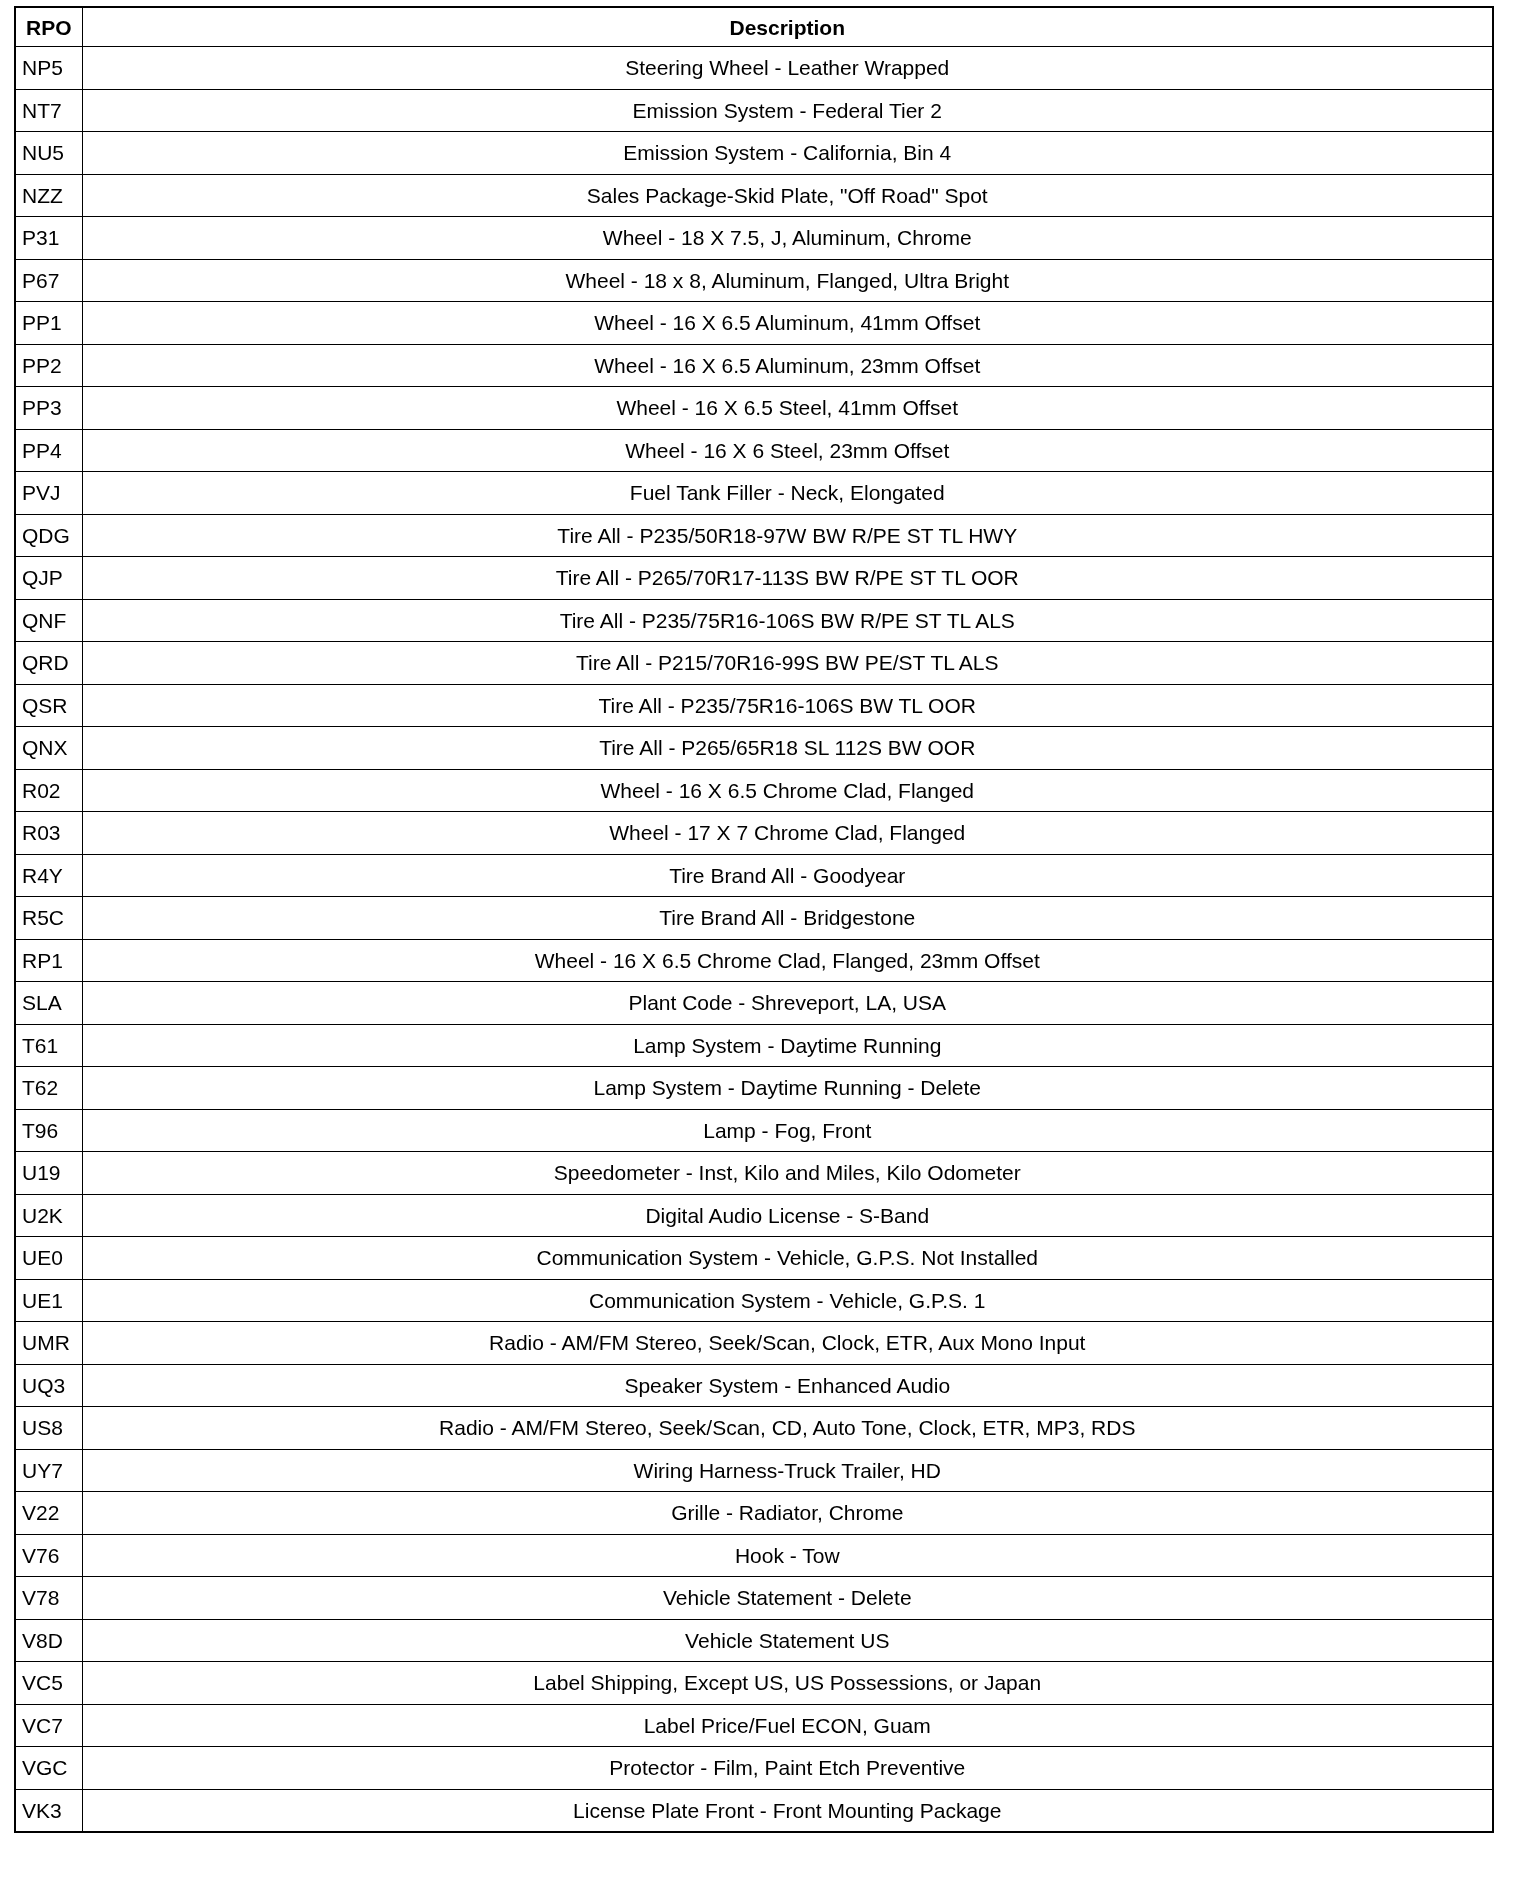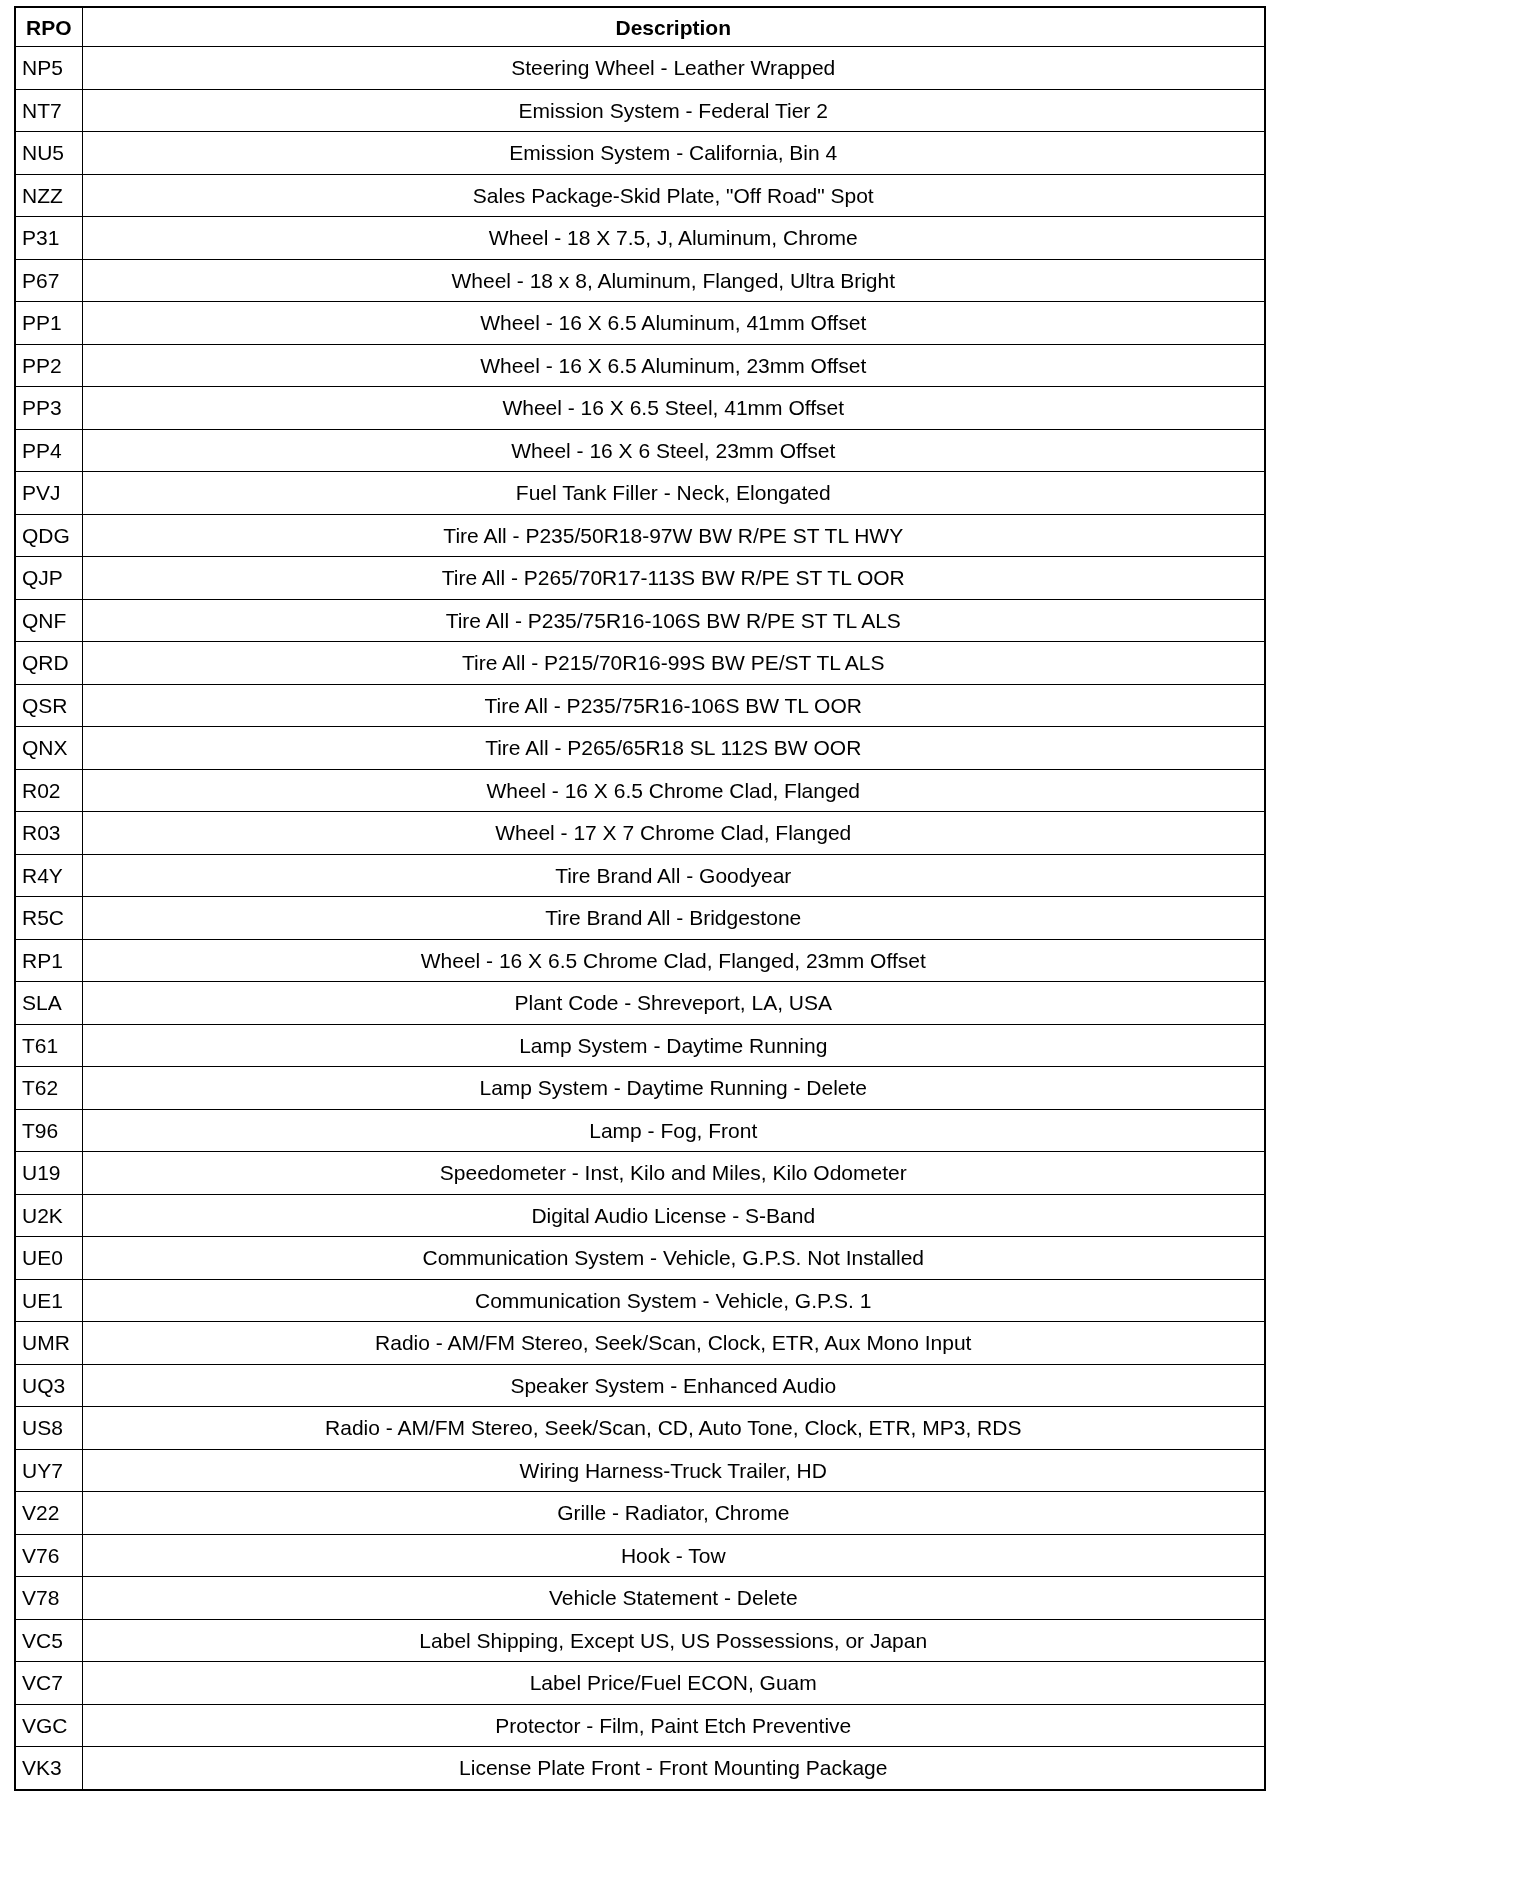--- a/index.html
+++ b/index.html
@@ -12,21 +12,21 @@
     height: 1878px;
     font-family: "Liberation Sans", sans-serif;
     color: #000000;
   }
   .page {
     box-sizing: border-box;
     padding: 6px 18px 0 14px;
   }
   table.rpo-table {
     border-collapse: collapse;
-    width: 1252px;
+    width: 1480px;
     table-layout: fixed;
     border: 2px solid #000;
   }
   table.rpo-table th,
   table.rpo-table td {
     border: 1px solid #000;
     padding: 0 6px;
     font-size: 21px;
     line-height: 1;
     height: 41.5px;
@@ -209,20 +209,24 @@
         </tr>
         <tr>
           <td class="rpo-cell">V76</td>
           <td class="desc-cell">Hook - Tow</td>
         </tr>
         <tr>
           <td class="rpo-cell">V78</td>
           <td class="desc-cell">Vehicle Statement - Delete</td>
         </tr>
         <tr>
+          <td class="rpo-cell">V8D</td>
+          <td class="desc-cell">Vehicle Statement US</td>
+        </tr>
+        <tr>
           <td class="rpo-cell">VC5</td>
           <td class="desc-cell">Label Shipping, Except US, US Possessions, or Japan</td>
         </tr>
         <tr>
           <td class="rpo-cell">VC7</td>
           <td class="desc-cell">Label Price/Fuel ECON, Guam</td>
         </tr>
         <tr>
           <td class="rpo-cell">VGC</td>
           <td class="desc-cell">Protector - Film, Paint Etch Preventive</td>

